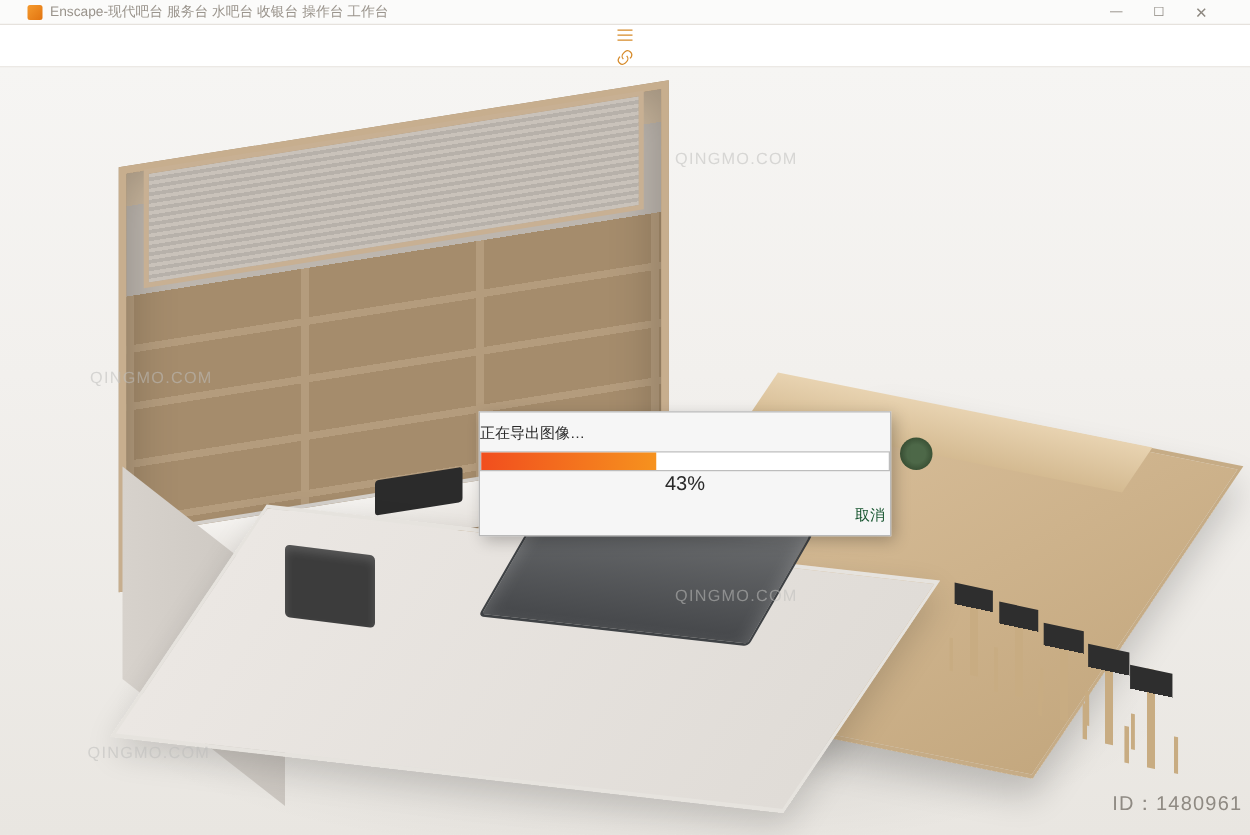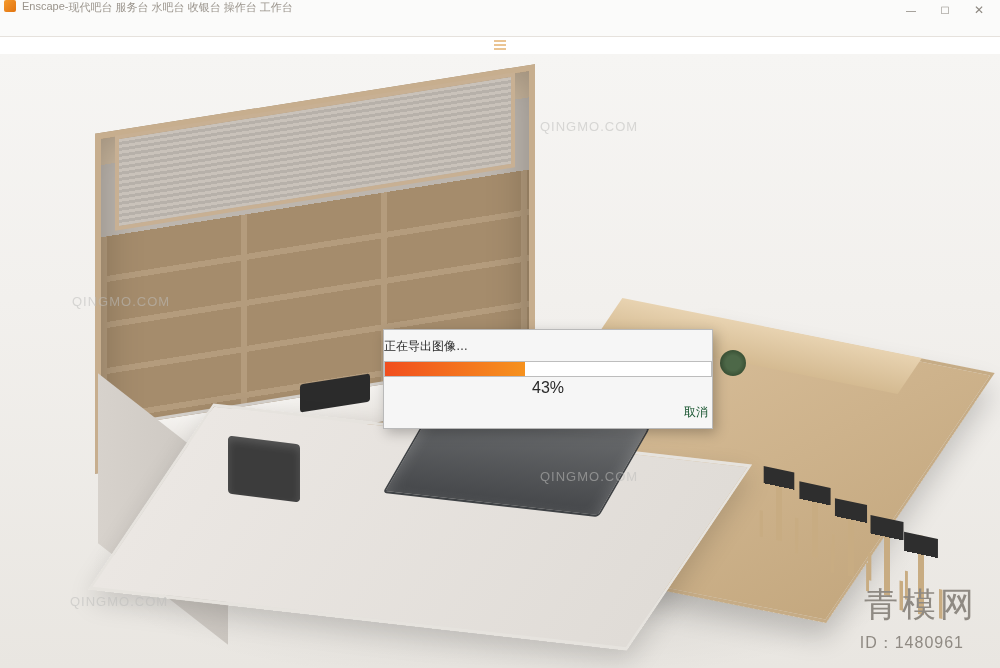--- a/index.html
+++ b/index.html
@@ -1,26 +1,26 @@
 <!DOCTYPE html>
 <html><head>
 <meta charset="utf-8">
 <style>
   * { box-sizing: border-box; margin: 0; padding: 0; }
   html, body { width: 1000px; height: 668px; overflow: hidden; font-family: "Segoe UI", Arial, sans-serif; }
   body { background: #f3f1ee; position: relative; }
 
   
   .titlebar {
-    height: 37px;
+    height: 20px;
     background: #fbfbfa;
     border-bottom: 1px solid #e6e2dd;
-    display: flex; 
+    display: flex; align-items: center;
     font-size: 11px; color: #9a948c;
-    padding: 0 4px;
+    padding: 0 22px;
     position: relative;
   }
   .titlebar .app-icon {
     width: 12px; height: 12px;
     background: linear-gradient(135deg,#f59a2d,#e27410);
     border-radius: 2px; margin-right: 6px;
   }
   .titlebar .title-text { flex: 0 0 auto; }
   .titlebar .spacer { flex: 1; }
   .win-btn {
@@ -171,21 +171,21 @@
   .wm2{left:540px; top:65px;}
   .wm3{left:70px;  top:540px;}
   .wm4{left:540px; top:415px;}
 
   .brand {
     position:absolute; right:22px; bottom:40px;
     font-size: 34px; color:#8f8a83; letter-spacing:4px;
     font-family: "SimSun","Songti SC",serif;
   }
   .idtag {
-    position:absolute; right:36px; bottom:14px;
+    position:absolute; right:6px; bottom:14px;
     font-size: 16px; color:#8f8a83; letter-spacing:1px;
   }
 
   
   .dialog {
     position:absolute; left:383px; top:275px; width:330px;
     background:#f6f6f6;
     border:1px solid #b9b9b9;
     box-shadow: 3px 4px 12px rgba(0,0,0,0.25);
     padding: 8px 0 6px;
@@ -351,21 +351,20 @@
     <div class="stool s3"></div>
     <div class="stool s4"></div>
     <div class="stool s5"></div>
   </div>
 
   <div class="wm wm1">QINGMO.COM</div>
   <div class="wm wm2">QINGMO.COM</div>
   <div class="wm wm3">QINGMO.COM</div>
   <div class="wm wm4">QINGMO.COM</div>
 
-  <div class="brand">青模网</div>
   <div class="idtag">
     <span>ID：</span><span>1480961</span>
   </div>
 
   <div class="dialog">
     <div class="dlg-title">正在导出图像…</div>
     <div class="progress-track">
       <div class="progress-fill" style="width:43%"></div>
     </div>
     <div class="progress-pct">43%</div>

